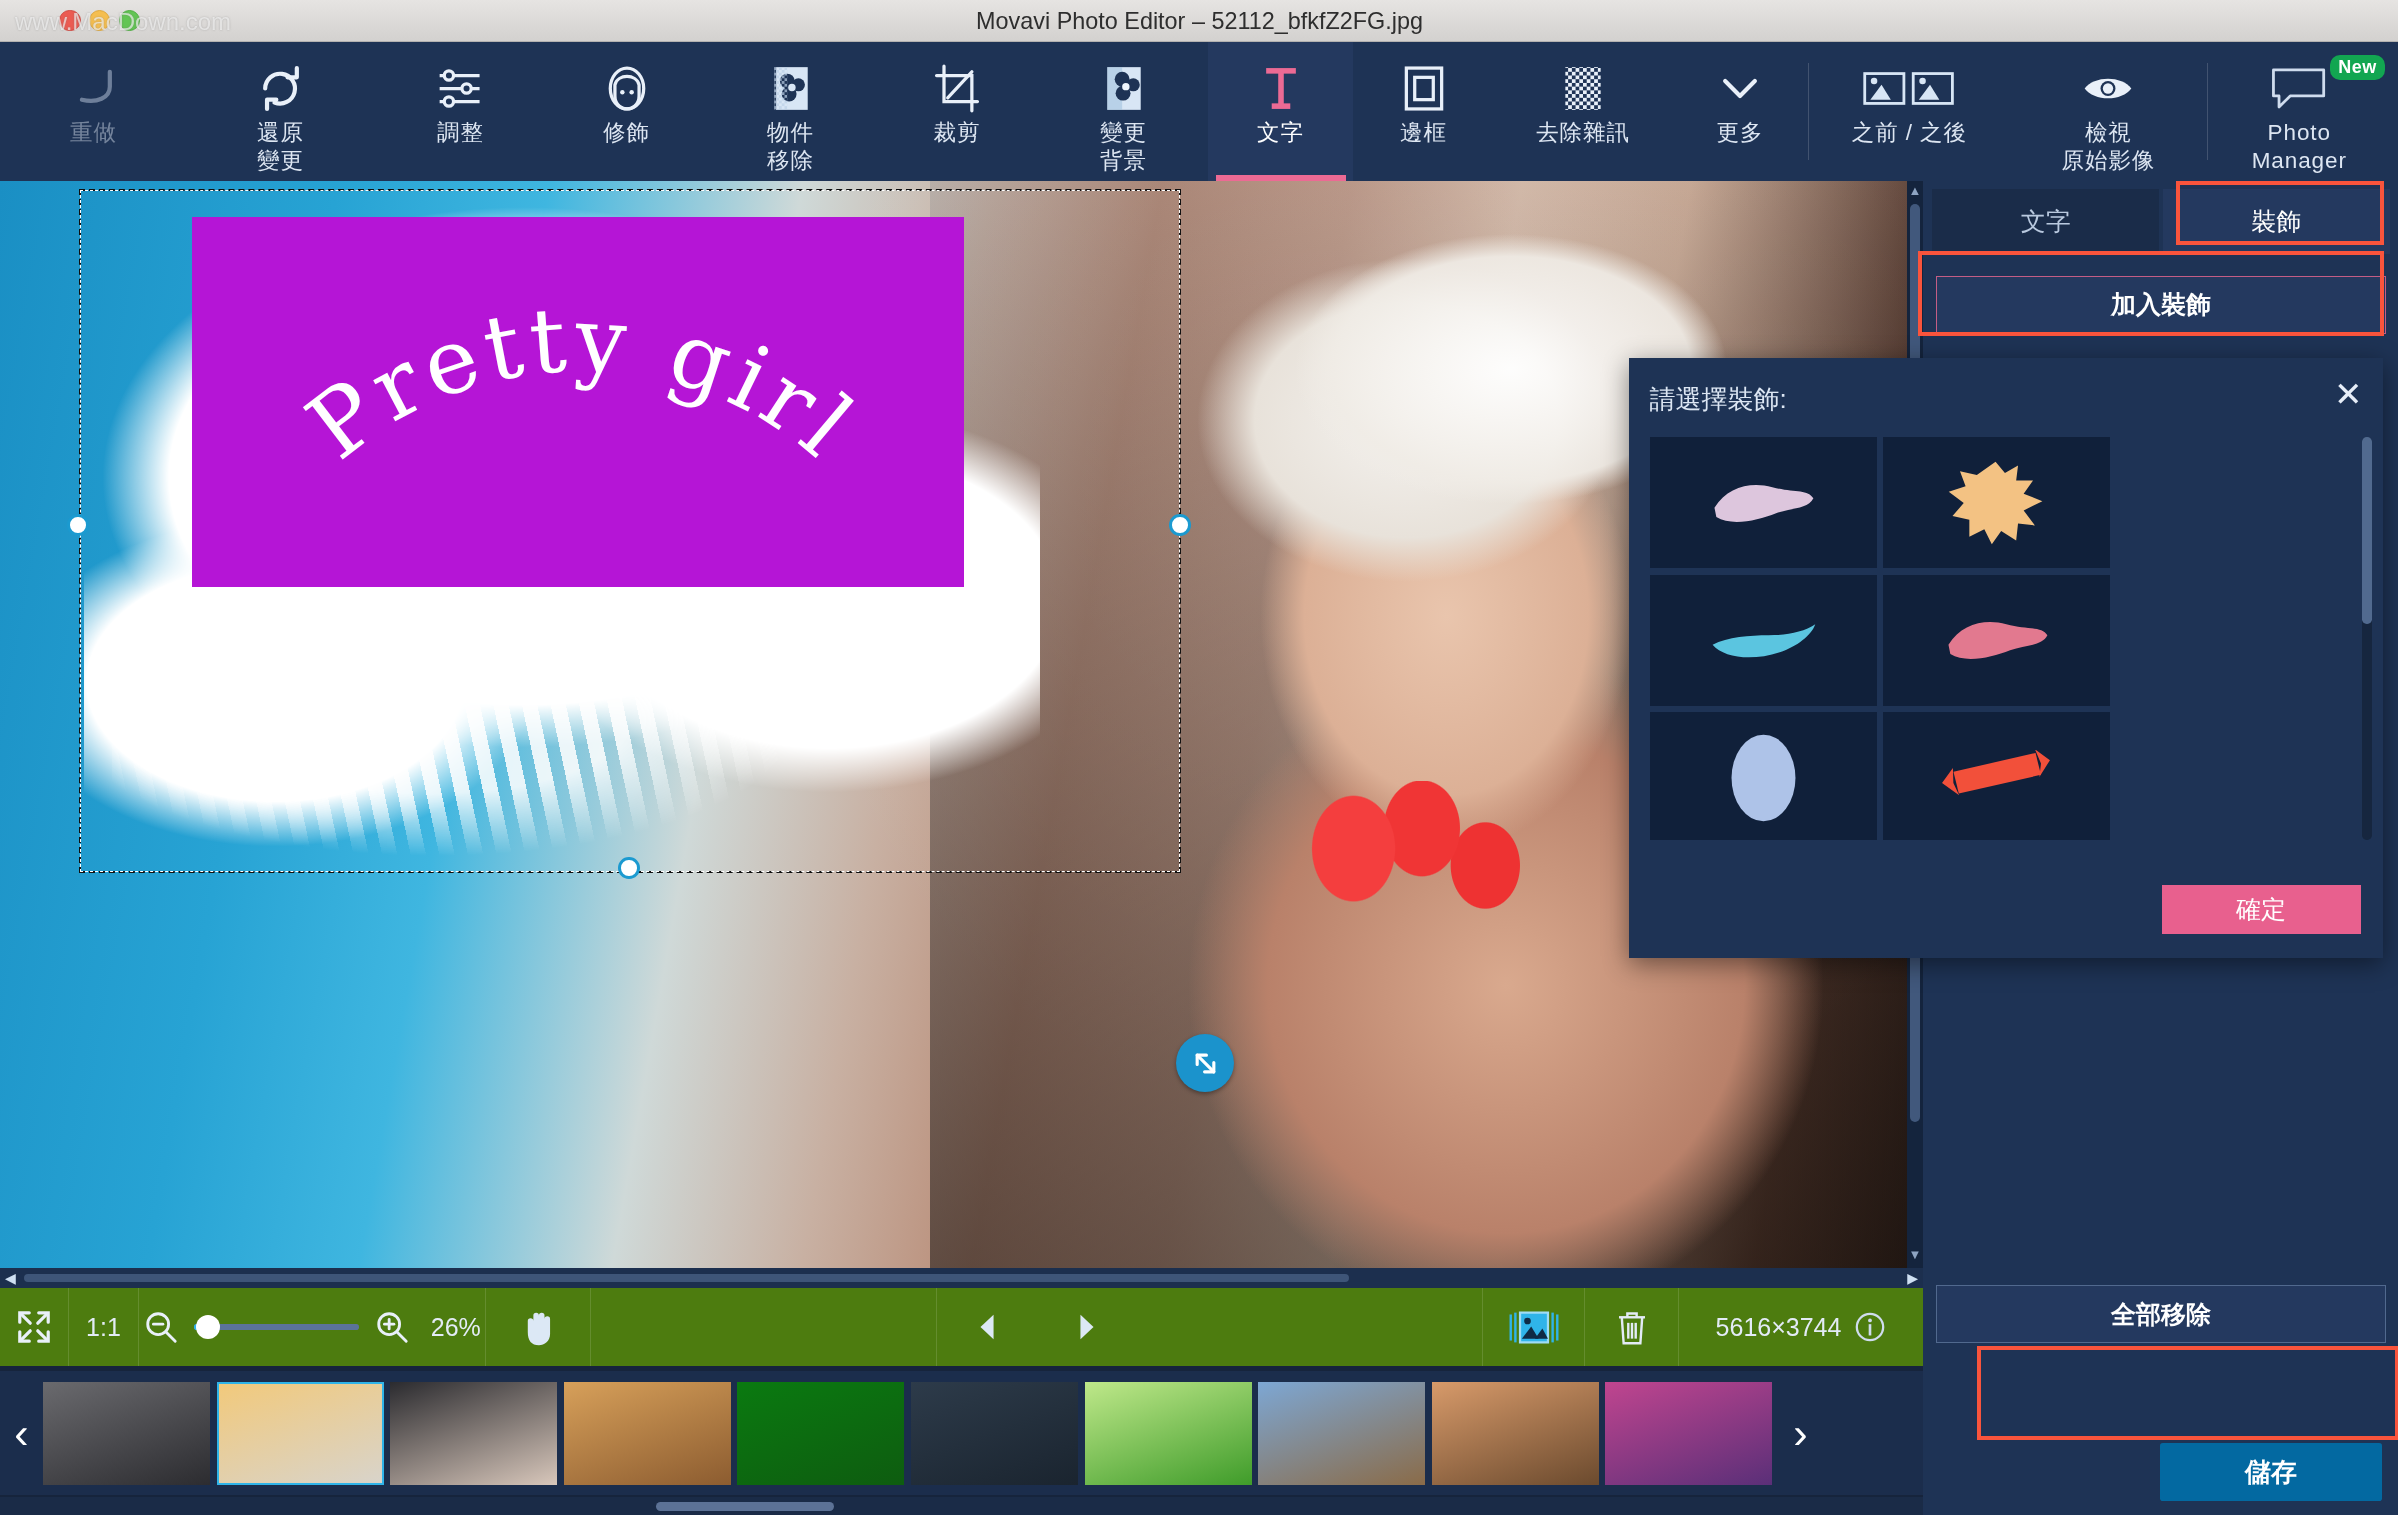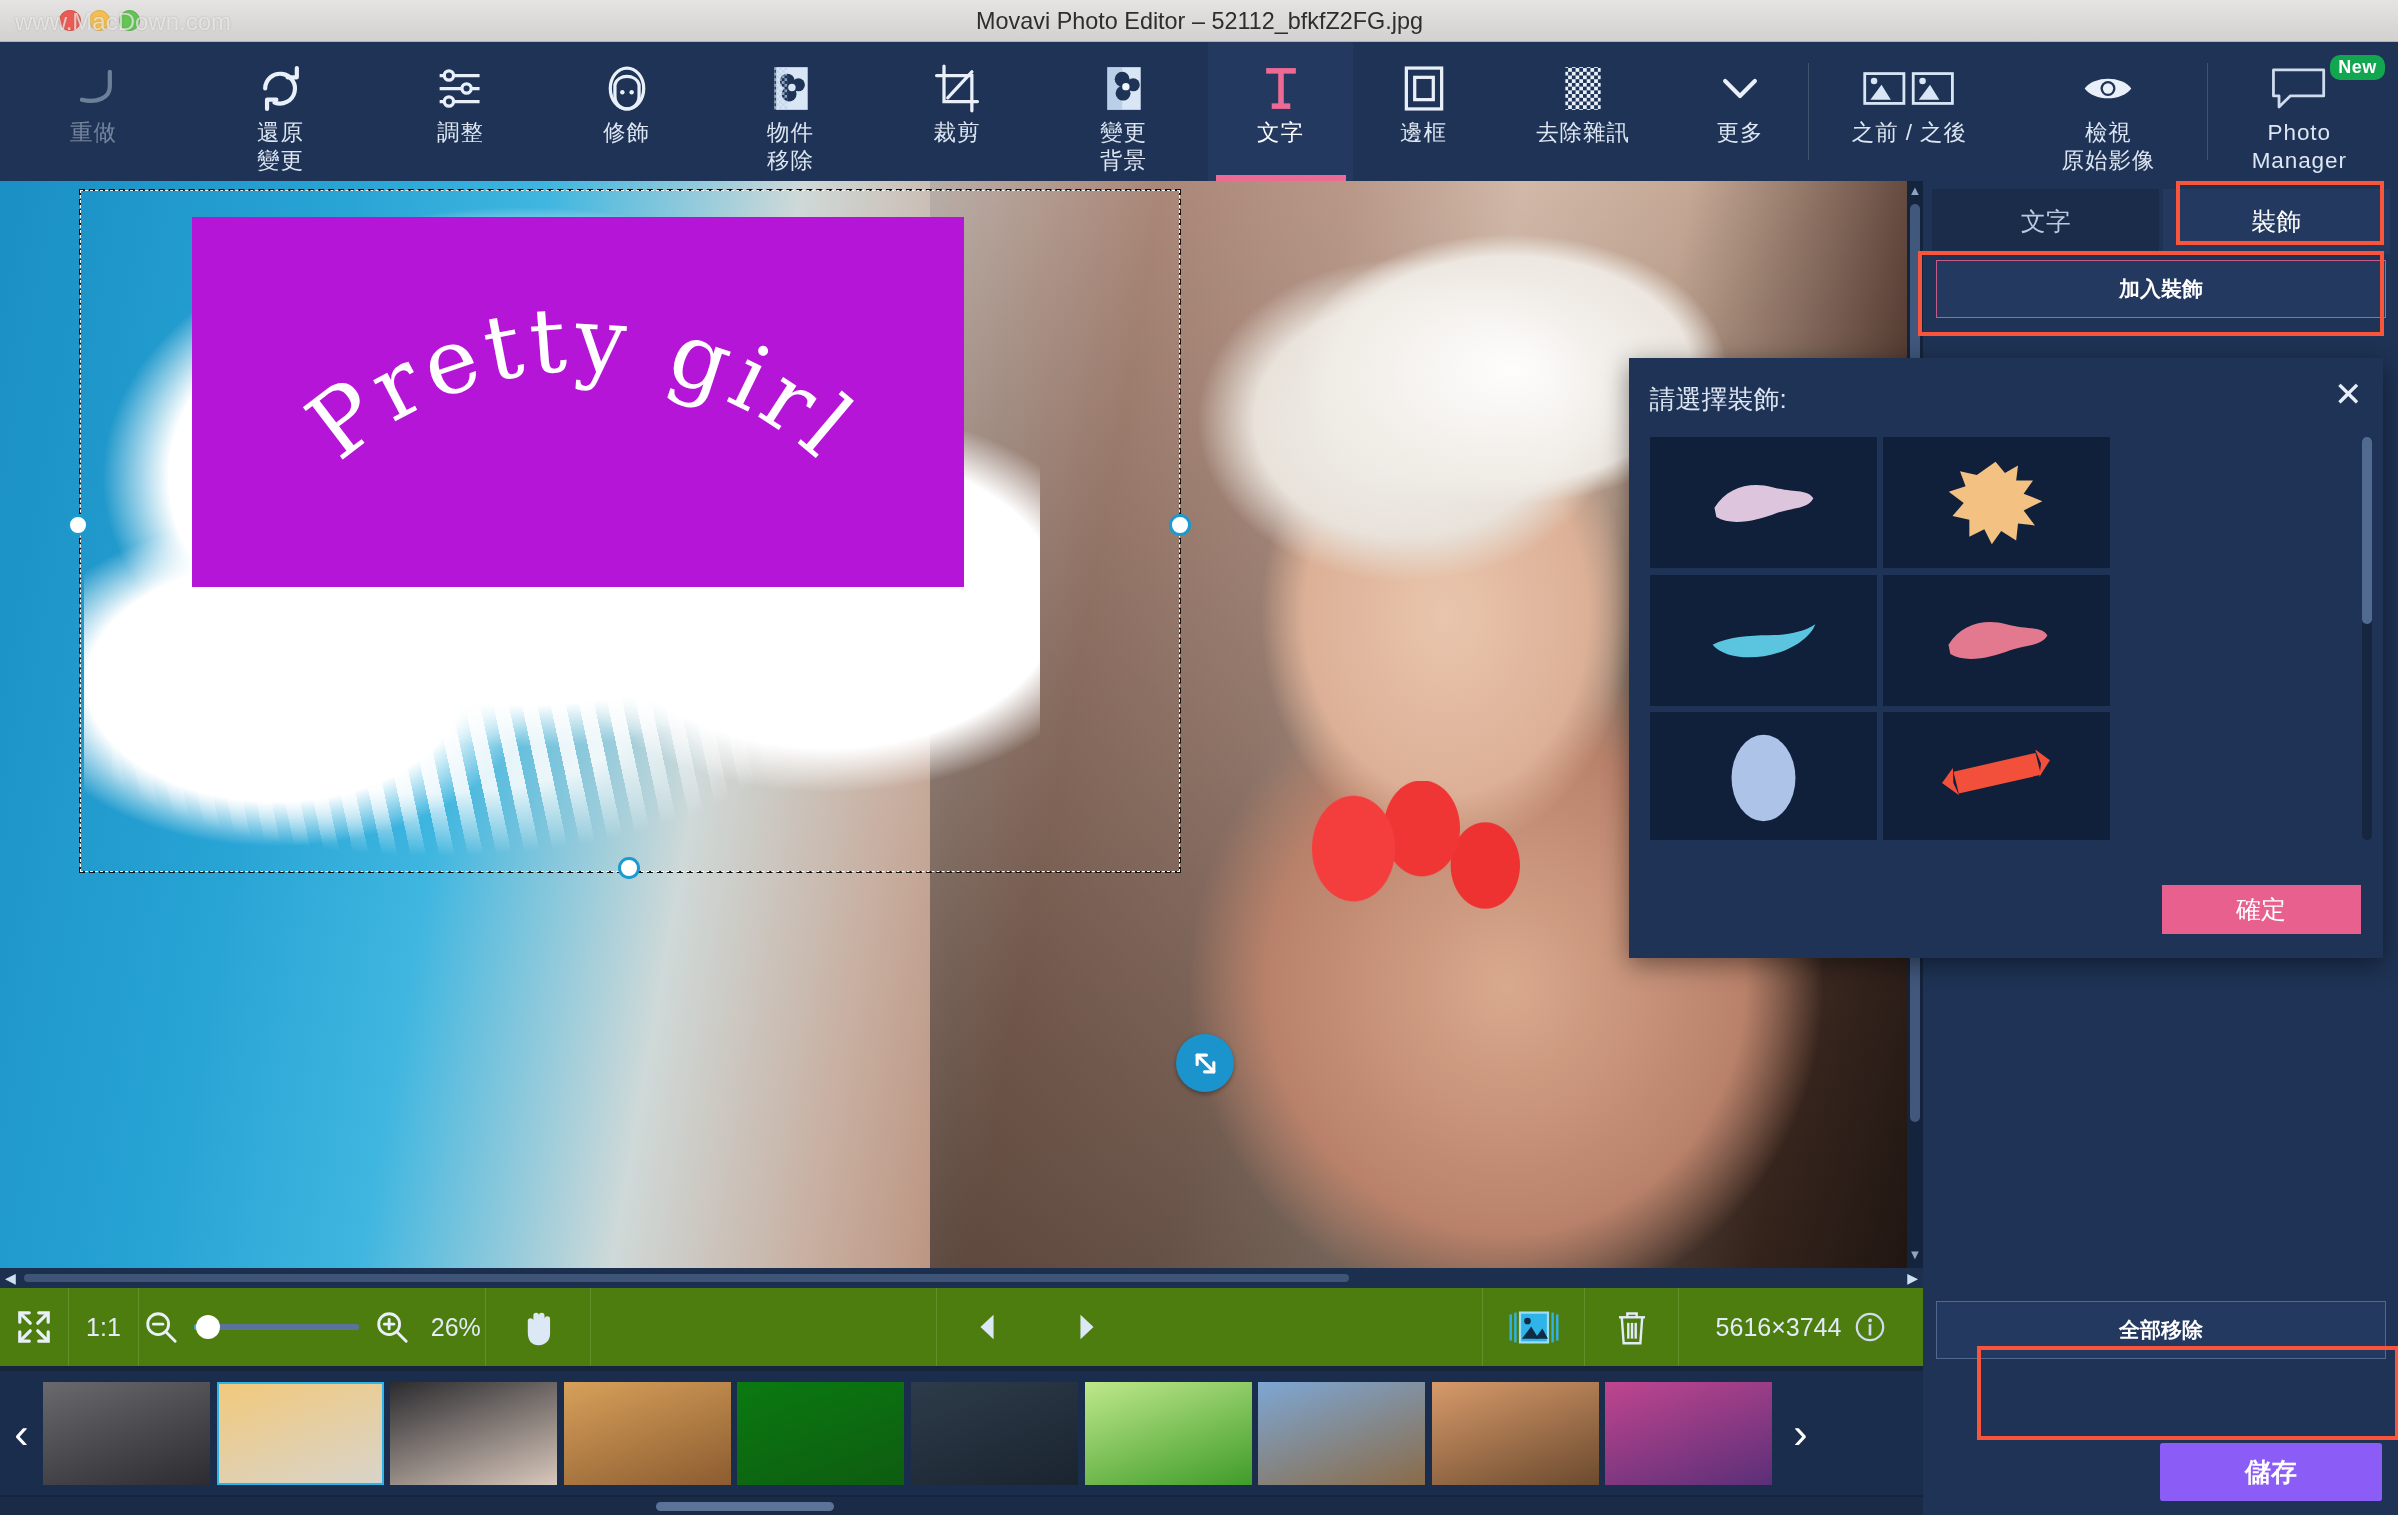--- a/index.html
+++ b/index.html
@@ -190,22 +190,22 @@
   }
   .tabs { display:flex; height: 73px; padding: 7.5px 9.4px 0 9.4px; gap: 3.7px; }
   .tab {
     flex:1; display:flex; align-items:center; justify-content:center;
     background: #1a2c49; color:#b9c9df; font-size: 25px; border:0.9px solid #2b4straight;
   }
   .tab.active { background:#24395f; color:#ffffff; }
   .panel-body { padding: 5.6px 13px 0 13px; }
   .btn-outline {
     height: 58px; border: 0.9px solid #c35d85; background: #24395f; color:#fff;
-    display:flex; align-items:center; justify-content:center; font-size: 21px; font-weight: bold;
-    margin: 0 0;
+    display:flex; align-items:center; justify-content:center; font-size: 25px; font-weight: bold;
+    margin: 16px 0;
   }
   .btn-outline.plain { border: 0.9px solid #51698e; font-weight: bold; }
 
   .hl { position:absolute; border: 4.7px solid #f9543c; pointer-events:none; }
 
   
   .dialog {
     position:absolute; left: 1629px; top: 358px; width: 754px; height: 600px;
     background: #1e3355; box-shadow: 0 5.6px 24px rgba(0,0,0,.45);
   }
@@ -219,21 +219,21 @@
   }
   .gscroll { position:absolute; right: 11.2px; top: 79px; width: 9.4px; height: 403px; background:#16263f; border-radius:4.7px;}
   .gscroll .t { position:absolute; left:0; top: 0; width: 9.4px; height: 187px; background:#516a8f; border-radius:4.7px;}
   .dlg-ok {
     position:absolute; right: 22.5px; bottom: 24px; width: 199px; height: 49px;
     background:#e8608e; color:#fff; font-size:25px; font-weight:normal;
     display:flex; align-items:center; justify-content:center;
   }
   .btn-save {
     position:absolute; right: 17px; bottom: 15px; width: 222px; height: 58px;
-    background:#8b5cf6; color:#fff; font-size: 26px; font-weight: bold;
+    background:#0369a1; color:#fff; font-size: 26px; font-weight: bold;
     display:flex; align-items:center; justify-content:center; border-radius: 2.8px;
   }
 </style>
 </head>
 <body>
 
 <div id="app">
 
   <div class="titlebar">
     <div class="traffic">

